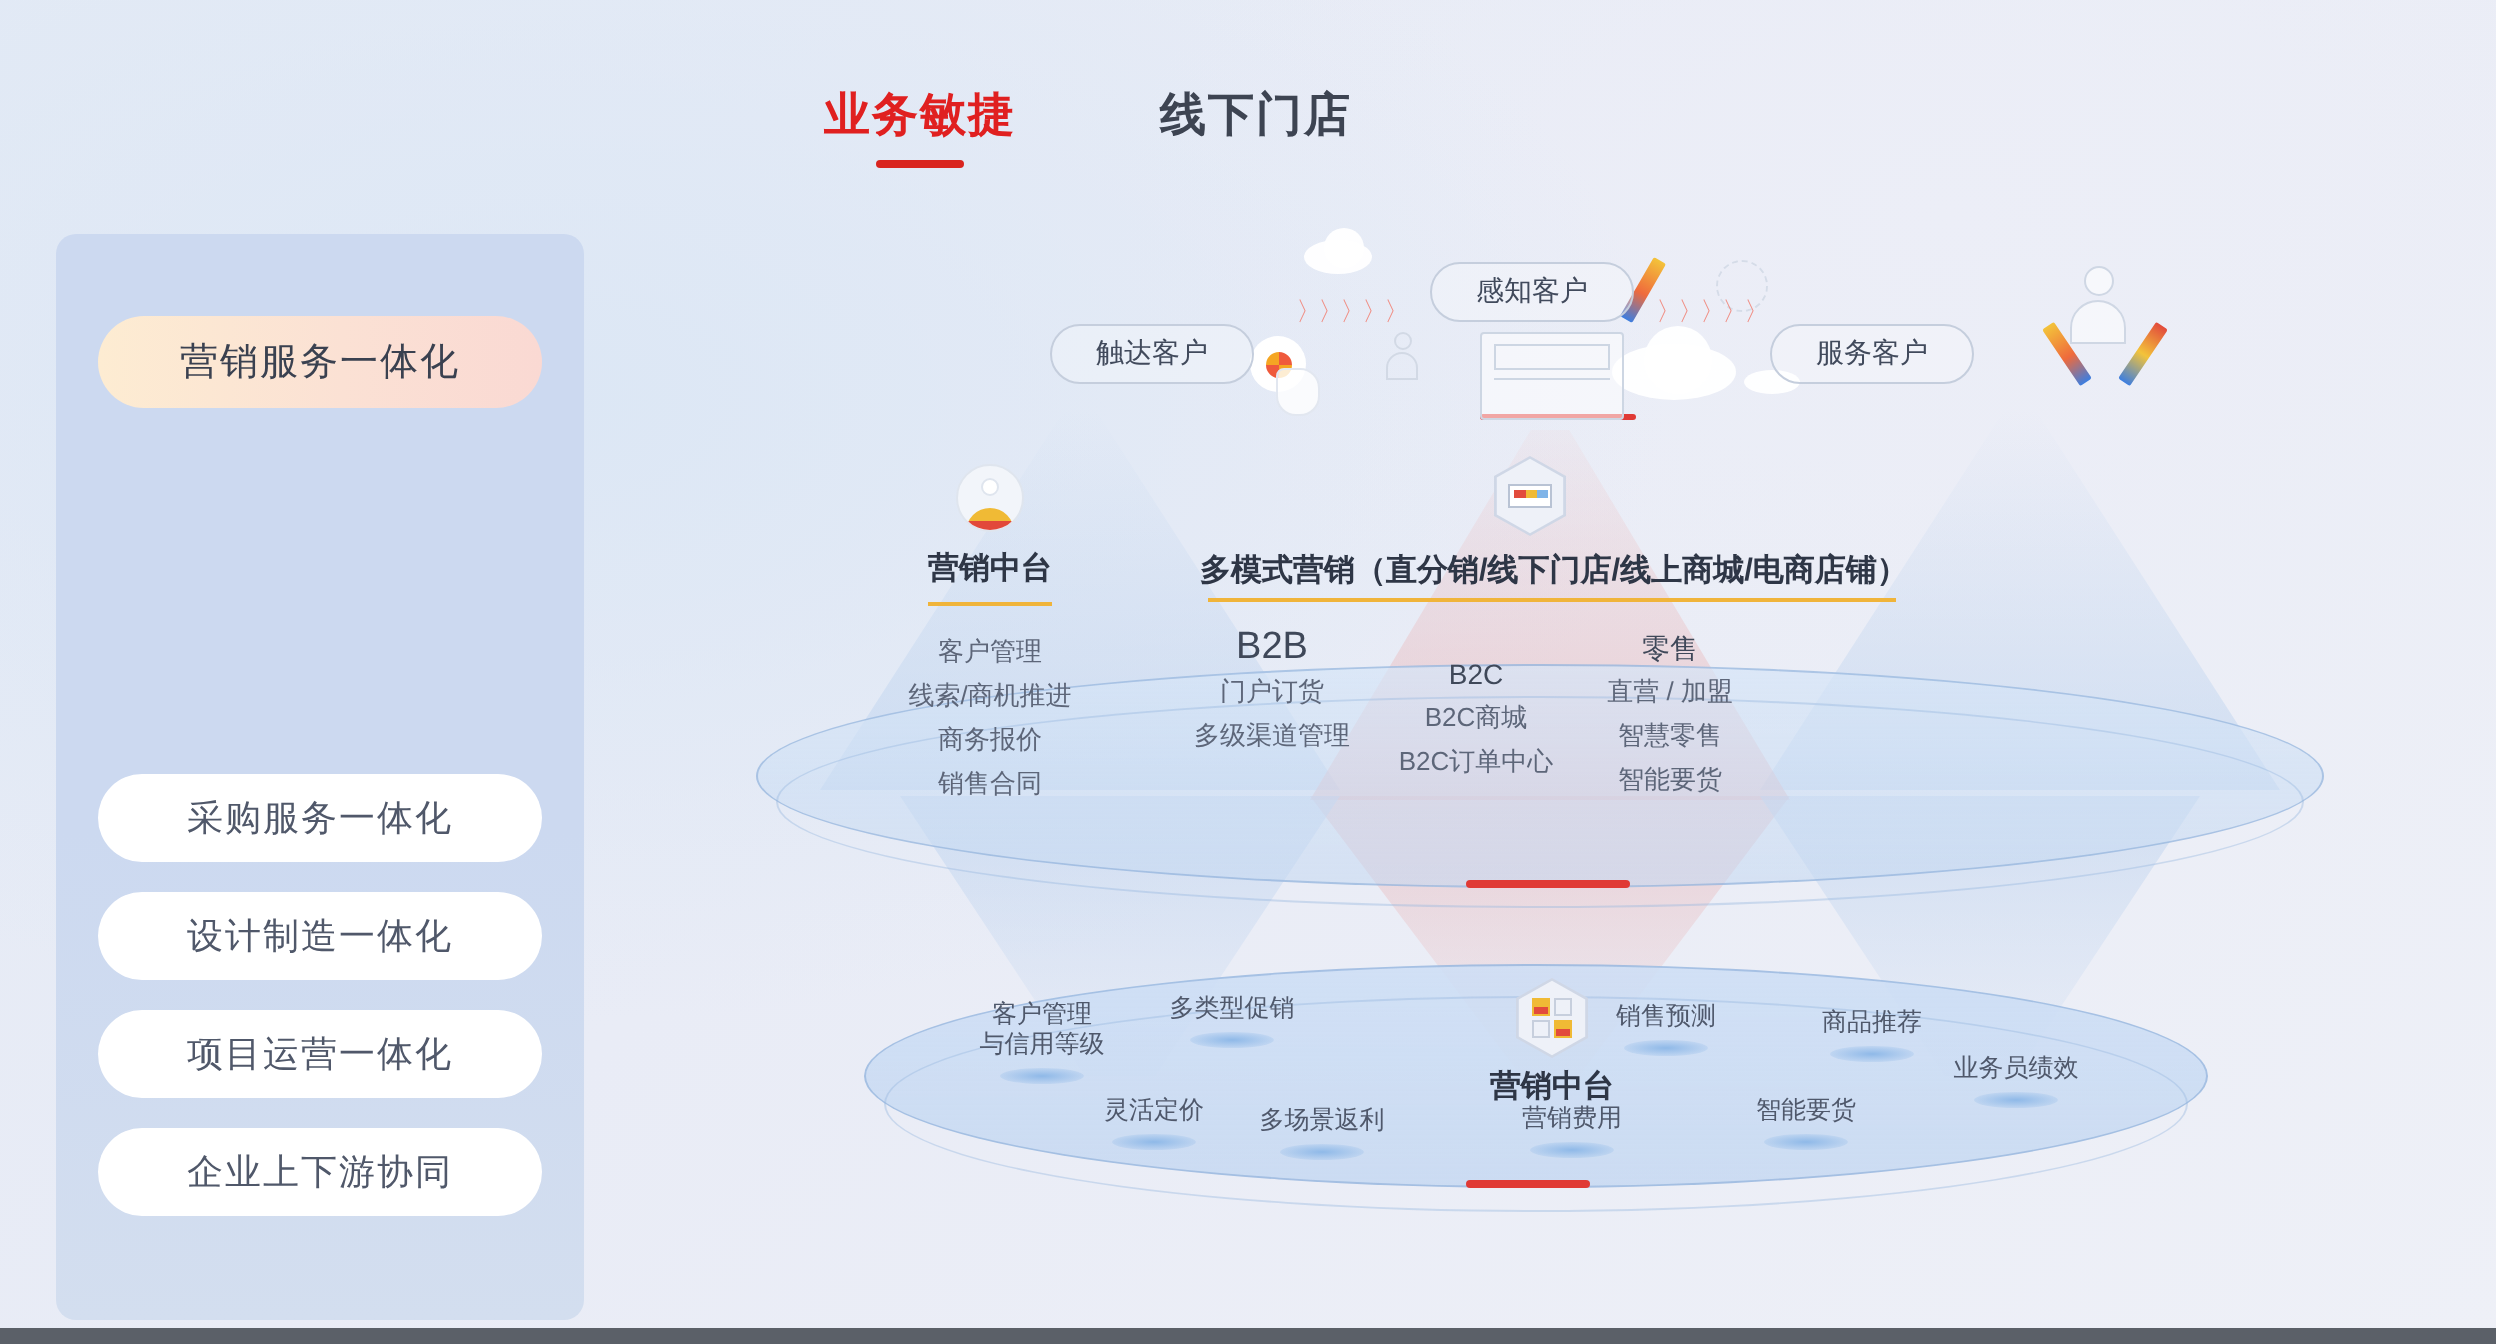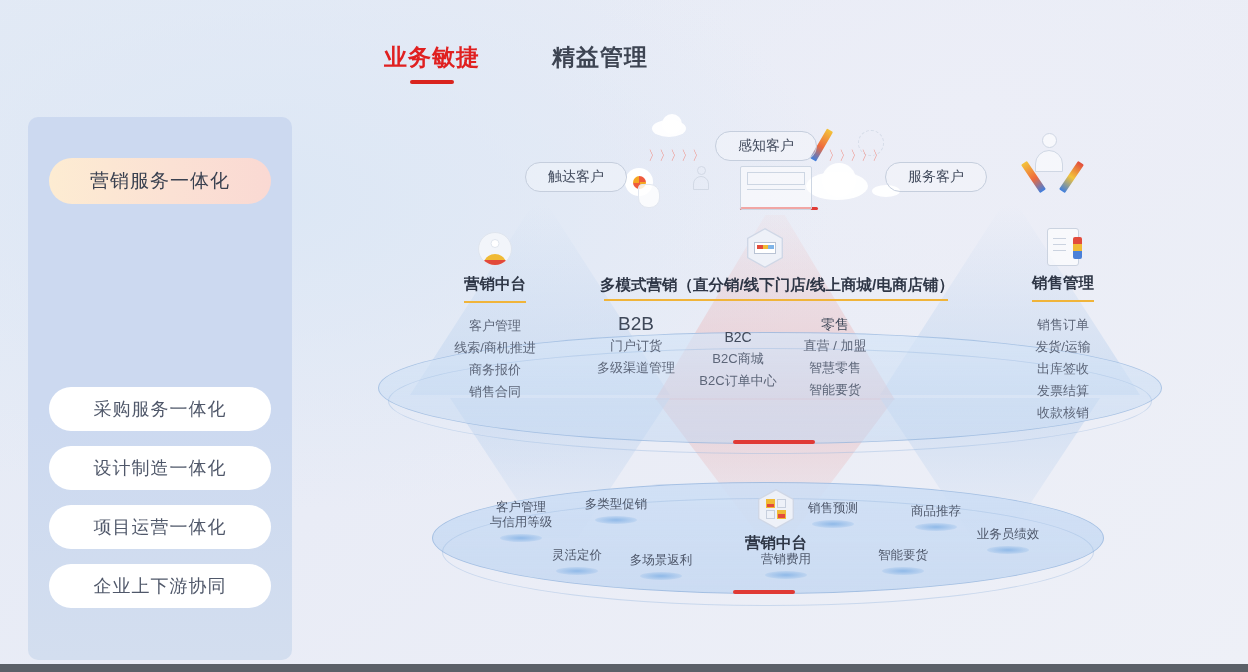--- a/index.html
+++ b/index.html
@@ -10,21 +10,21 @@
   body {
     position: relative;
     background:
       radial-gradient(ellipse 900px 500px at 22% 30%, #dce7f5 0%, rgba(220,231,245,0) 62%),
       radial-gradient(ellipse 700px 420px at 78% 16%, #eceef7 0%, rgba(236,238,247,0) 60%),
       linear-gradient(140deg, #e3eaf5 0%, #e9ecf6 45%, #eef0f7 100%);
   }
 
   
   .tabs {
-    position: absolute; top: 42px; left: 384px;
+    position: absolute; top: 42px; left: 412px;
     display: flex; align-items: flex-start; gap: 72px;
   }
   .tab {
     position: relative; font-size: 23px; font-weight: bold;
     color: #3d4452; letter-spacing: 1px; cursor: pointer;
     padding-bottom: 14px; white-space: nowrap;
   }
   .tab.active { color: #e02020; }
   .tab.active::after {
     content: ""; position: absolute; left: 50%; bottom: 3px;
@@ -308,21 +308,21 @@
   .scrollbar {
     position: absolute; left: 0; bottom: 0; width: 1248px; height: 8px;
     background: #5b6068;
   }
 </style>
 </head>
 <body>
 
 <div class="tabs">
   <div class="tab active">业务敏捷</div>
-  <div class="tab">精益管理</div>
+  <div class="tab">线下门店</div>
 </div>
 
 <div class="sidebar">
   <div class="side-head">
     <span>营销服务一体化</span>
   </div>
 
 
   <div class="video-btn">
     <span>观看视频</span>
@@ -434,35 +434,20 @@
     <div class="col-item">B2C商城</div>
     <div class="col-item">B2C订单中心</div>
   </div>
   <div class="col" style="left:492px; top:313px; width:86px;">
     <div class="col-item" style="font-size:14px;color:#3f4859;">零售</div>
     <div class="col-item">直营 / 加盟</div>
     <div class="col-item">智慧零售</div>
     <div class="col-item">智能要货</div>
   </div>
 
-  <div class="col" style="left:708px; top:228px; width:110px;">
-    <div class="icon-doc">
-        <s></s>
-        <s></s>
-        <s></s>
-        <em></em>
-      </div>
-    <div class="col-title">销售管理</div>
-    <div class="col-rule" style="width:62px;"></div>
-    <div class="col-item">销售订单</div>
-    <div class="col-item">发货/运输</div>
-    <div class="col-item">出库签收</div>
-    <div class="col-item">发票结算</div>
-    <div class="col-item">收款核销</div>
-  </div>
 
   <div class="bot-center">
     <div class="icon-hex">
       <div class="hexout"></div>
         <div class="hexin"></div>
       <div class="hexgrid">
         <span class="on1"></span>
         <span></span>
         <span></span>
         <span class="on2"></span>

